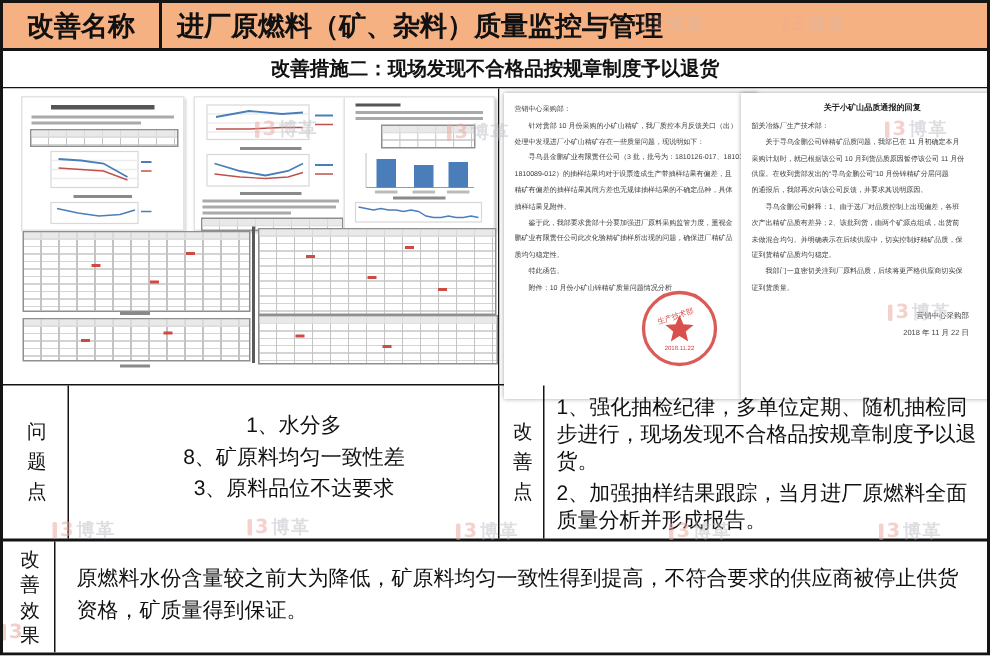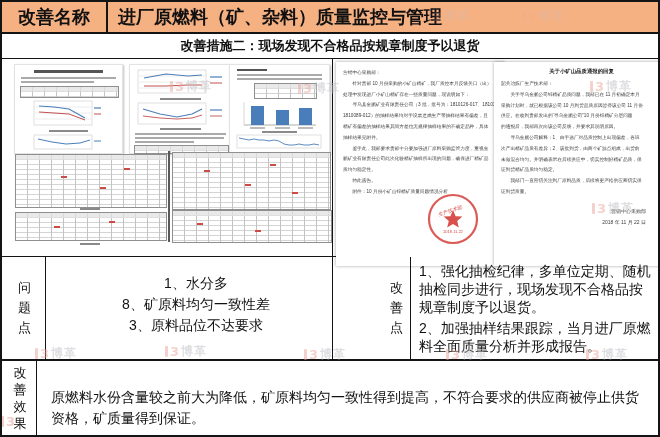--- a/index.html
+++ b/index.html
@@ -23,26 +23,26 @@
   .row4{left:0;top:255px;width:656px;height:104px;display:flex;border-bottom:2px solid #141414;}
   .half{display:flex;}
   .halfL{width:330px;border-right:1px solid #141414;}
   .halfR{flex:1;}
   .vcell{border-right:1px solid #141414;display:flex;align-items:center;justify-content:center;font-size:13px;}
   .vspan{width:15px;word-break:break-all;text-align:right;line-height:20px;}
   .row5{left:0;top:359px;width:656px;height:74px;display:flex;}
   .row5 .vcell{width:34px;}
   .row5 .vspan{line-height:17px;}
   .probLabel{width:43px;}
-  .impLabel{width:29px;margin-left:48px;}
+  .impLabel{width:29px;}
   .probContent{flex:1;padding:16px 0 0 14px;font-size:14px;text-align:center;}
   .probContent div{line-height:21px;}
   .impContent{flex:1;padding:5px 6px 0 8px;font-size:14px;}
   .impContent div{line-height:18px;margin-bottom:3px;}
-  .effContent{flex:1;padding:26px 12px 0 14px;font-size:14px;line-height:21px;}
+  .effContent{flex:1;padding:14px 12px 0 14px;font-size:14px;line-height:21px;}
   
   .mp{position:absolute;background:#fff;border:1px solid #e3e3e3;box-shadow:1px 1px 2px rgba(0,0,0,.25);}
   .ln{position:absolute;height:2px;background:#aaa;}
   .ln.dark{background:#555;}
   .ln.cap{background:#8a8a8a;height:2px;}
   .tblm{position:absolute;border:1px solid #8f8f8f;background:
     repeating-linear-gradient(to right,transparent 0 11px,#c3c3c3 11px 12px),
     repeating-linear-gradient(to bottom,transparent 0 4px,#d4d4d4 4px 5px),#fff;}
   .tblm:before{content:"";position:absolute;left:0;right:0;top:0;height:5px;background:#e2e2e2;opacity:.75;}
   .rm{position:absolute;width:6px;height:2px;background:#cf4a45;}

